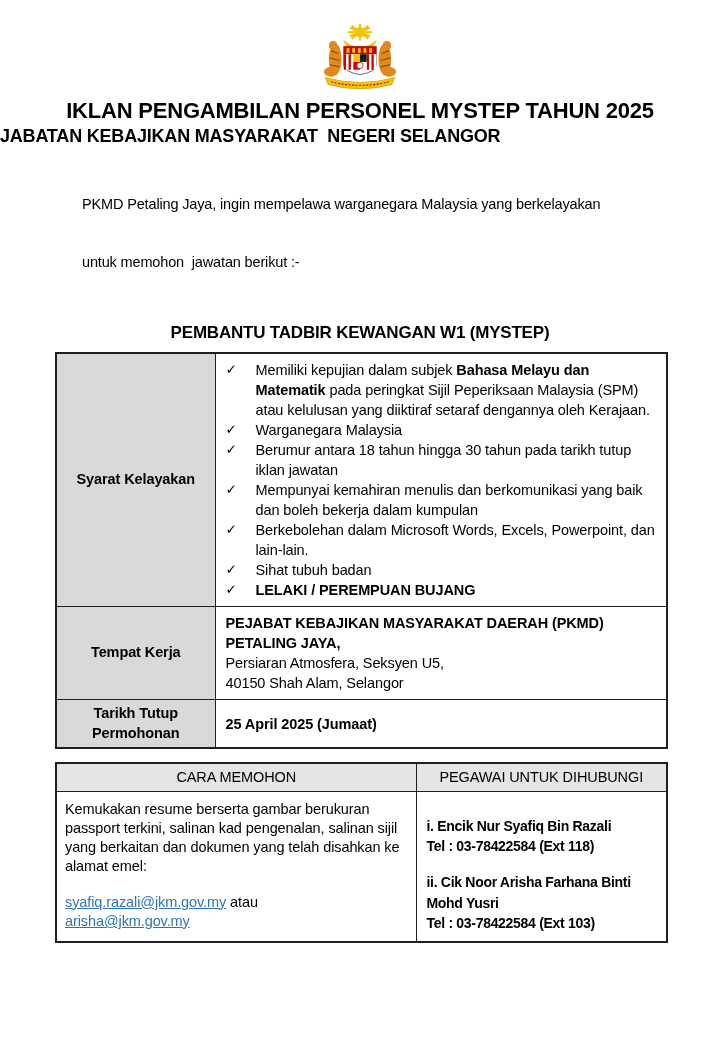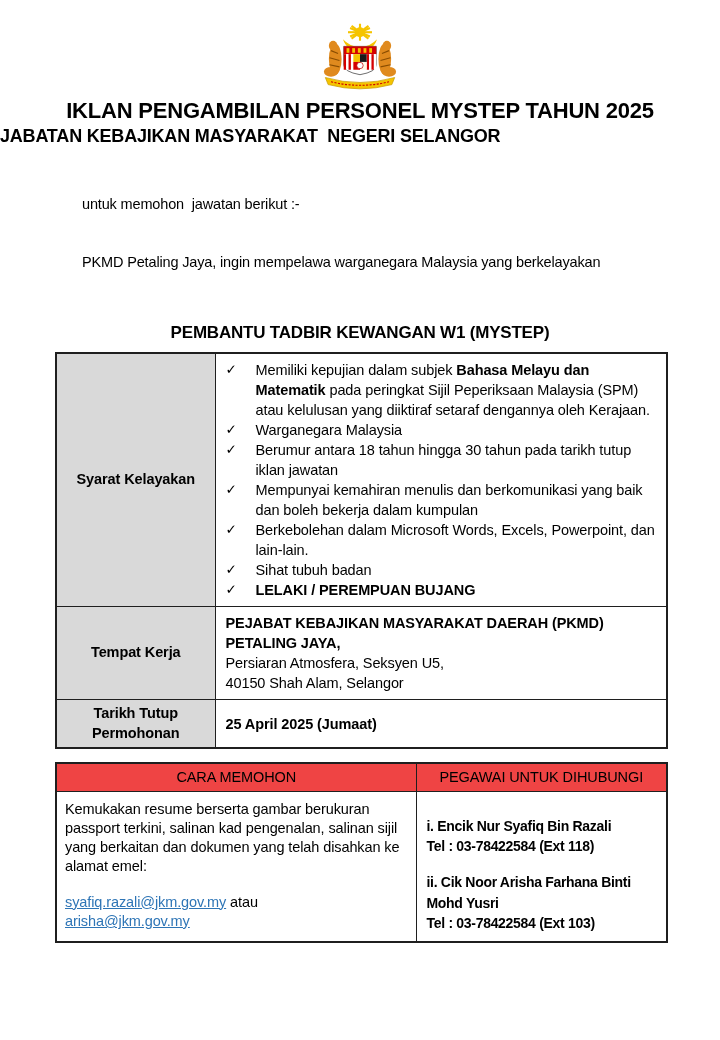--- a/index.html
+++ b/index.html
@@ -42,21 +42,21 @@
     vertical-align:middle; padding:4px 12px; line-height:1.35;
   }
   .value-cell { vertical-align:middle; padding:6px 10px; line-height:1.38; }
   .checklist { list-style:none; }
   .checklist li { display:flex; }
   .check { width:30px; flex:0 0 30px; font-size:13.5px; padding-top:1px; }
   .li-text { flex:1; }
   
   .contact-table { margin-top:13px; }
   .contact-table th {
-    background:#ef4444; font-weight:normal; font-size:14.5px;
+    background:#e5e5e5; font-weight:normal; font-size:14.5px;
     padding:4px 6px; text-align:center; height:28px;
   }
   .col-how { width:360px; }
   .contact-table td { vertical-align:top; }
   .how-cell { padding:8px 8px 10px 8px; line-height:1.33; }
   .how-cell .links { margin-top:16px; }
   .how-cell a { color:#2e75b6; text-decoration:underline; }
   .officer-cell { padding:24px 8px 8px 10px; font-weight:bold; font-size:14px;
     letter-spacing:-0.3px; line-height:1.45; }
   .officer-cell .gap { height:16px; }
@@ -121,22 +121,22 @@
     <g>
       <path d="M16 78 Q65 92 114 78 L110 88 Q65 100 20 88 Z" fill="#f5c400" stroke="#c79a00" stroke-width="1"></path>
       <path d="M24 84 Q65 94 106 84" stroke="#c00" stroke-width="1.6" fill="none" stroke-dasharray="3 2"></path>
     </g>
   </svg>
 
   <div class="title">IKLAN PENGAMBILAN PERSONEL MYSTEP TAHUN 2025</div>
   <div class="subtitle">JABATAN KEBAJIKAN MASYARAKAT  NEGERI SELANGOR</div>
 
   <div class="intro">
+    <div>PKMD Petaling Jaya, ingin mempelawa warganegara Malaysia yang berkelayakan</div>
     <div>untuk memohon  jawatan berikut :-</div>
-    <div>PKMD Petaling Jaya, ingin mempelawa warganegara Malaysia yang berkelayakan</div>
   </div>
 
   <div class="position-title">PEMBANTU TADBIR KEWANGAN W1 (MYSTEP)</div>
 
   <table class="details-table">
     <tbody id="details-body">
         <tr>
           <td class="label-cell">Syarat Kelayakan</td>
           <td class="value-cell">
             <ul class="checklist">

